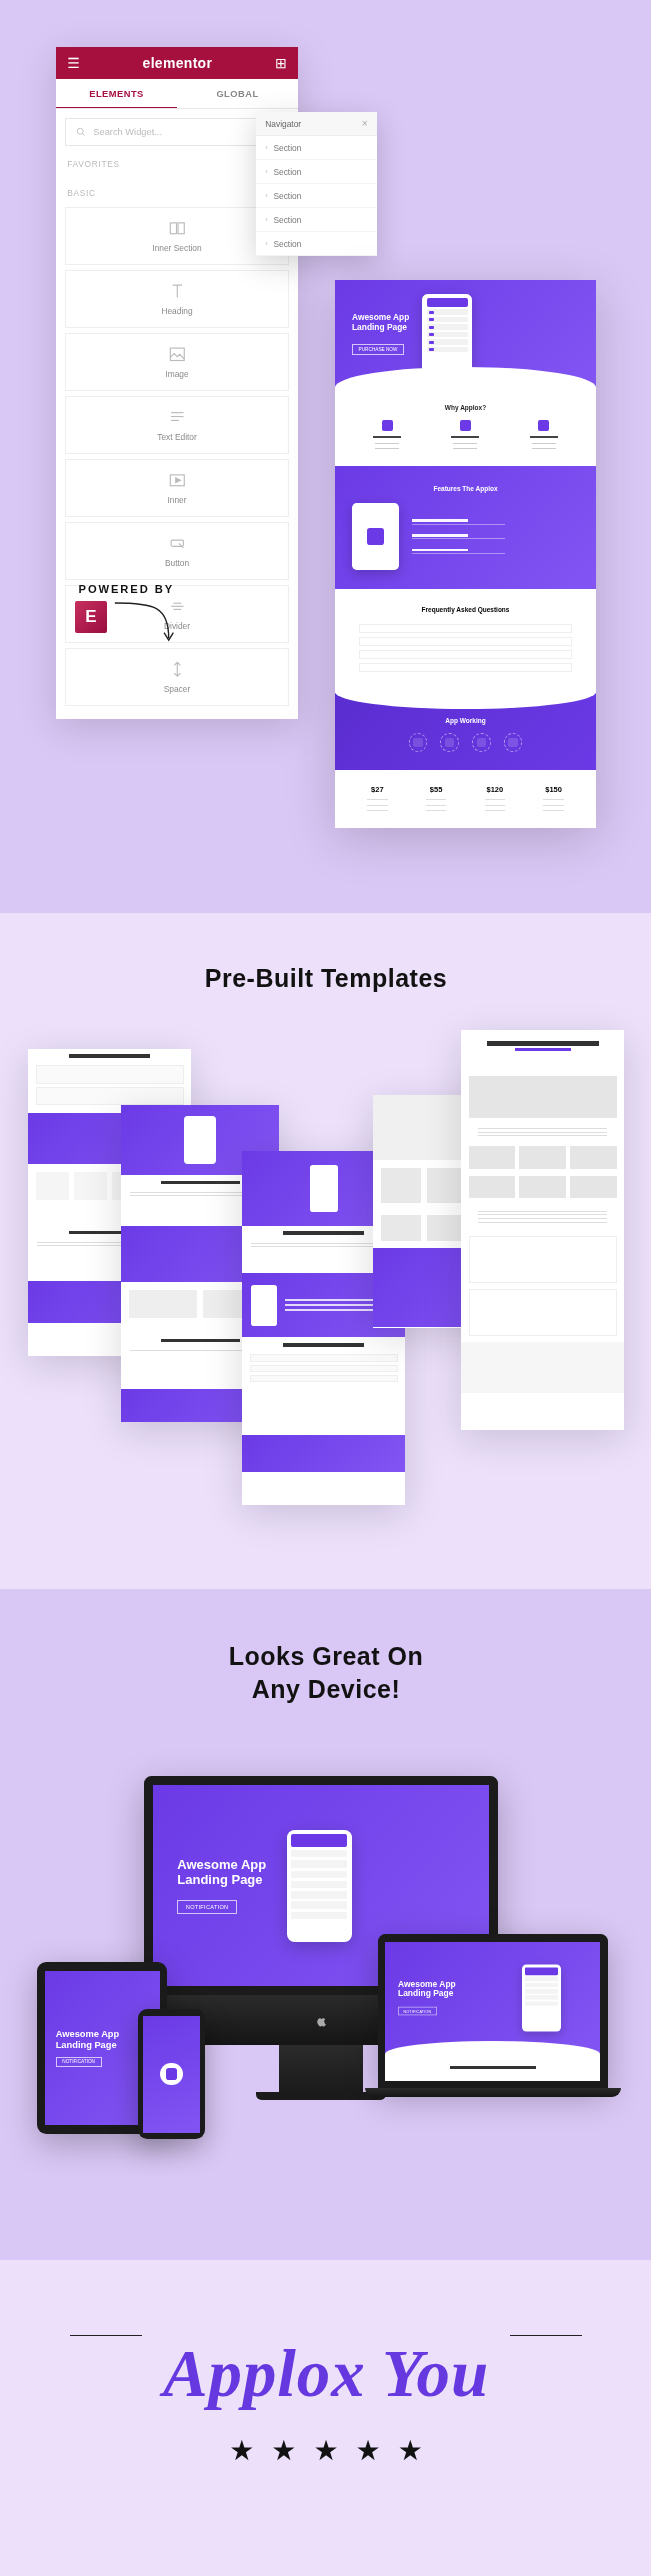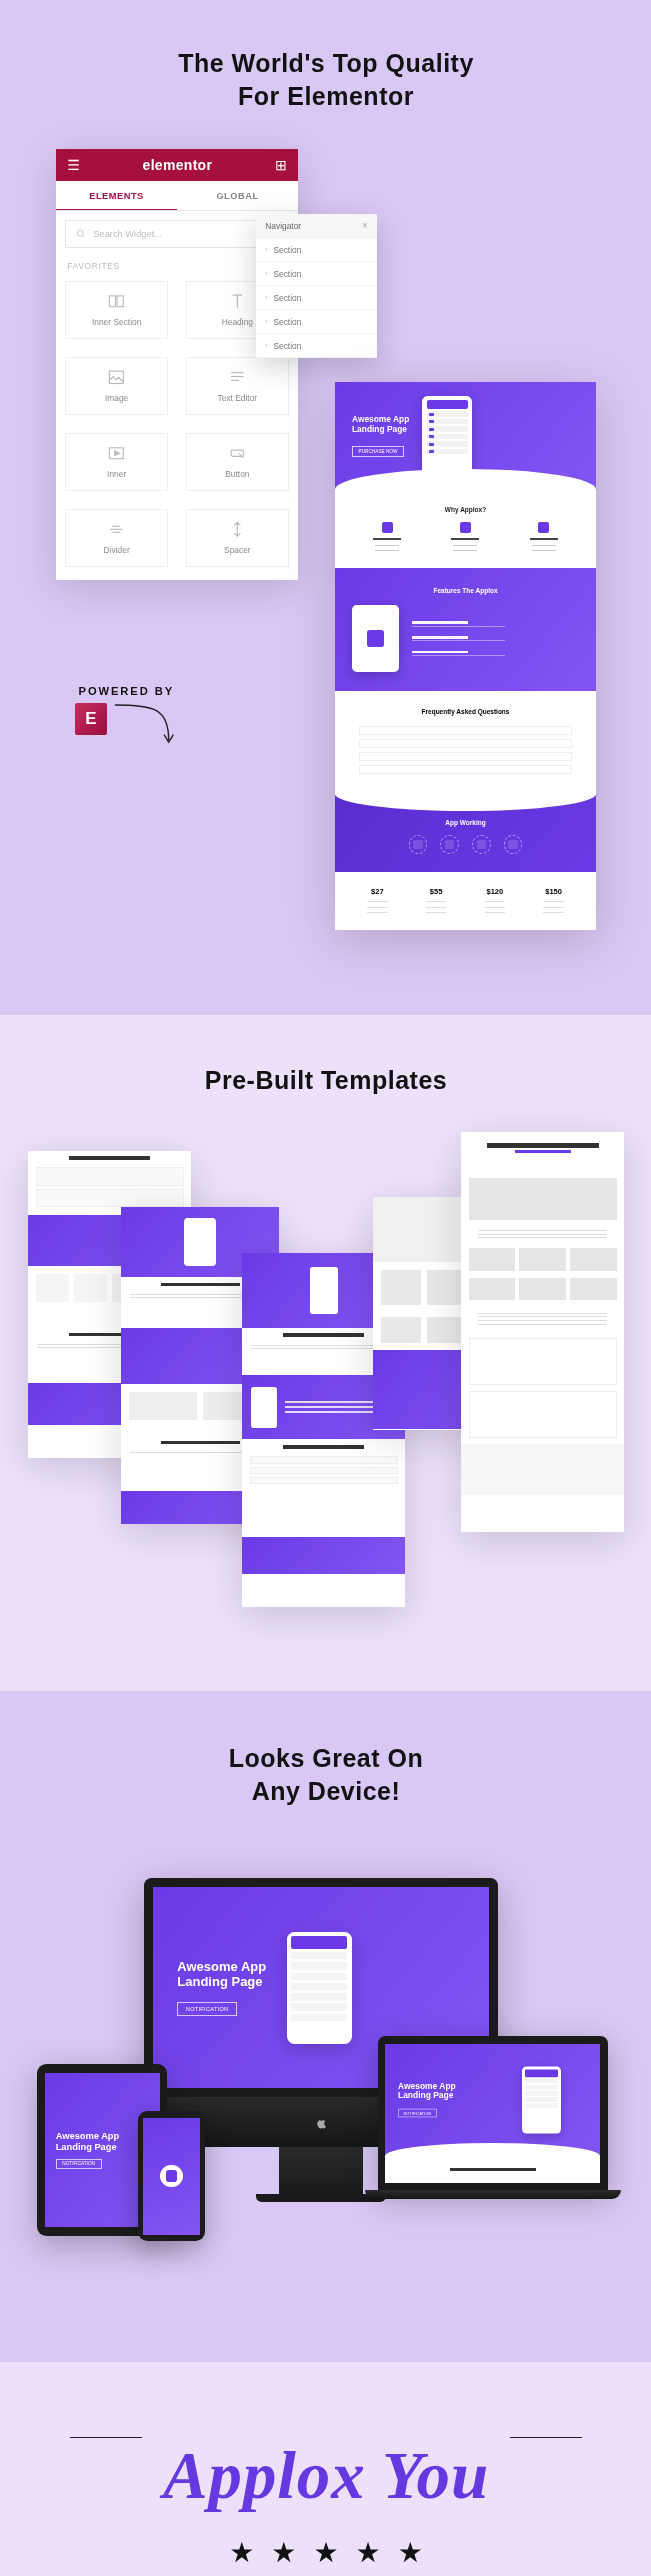--- a/index.html
+++ b/index.html
@@ -15,21 +15,21 @@
 .panel-top{background:#a5103f;height:32px;display:flex;align-items:center;justify-content:space-between;padding:0 11.2px}
 .panel-top .ham,.panel-top .grid{color:#fff;font-size:14px;line-height:1}
 .panel-brand{color:#fff;font-weight:700;font-size:14px;letter-spacing:0.3px}
 .panel-tabs{display:flex;background:#fff;height:30px;border-bottom:0.9px solid #e8e8e8}
 .panel-tab{flex:1;text-align:center;font-size:9.3px;font-weight:600;color:#888;line-height:30px;letter-spacing:0.5px}
 .panel-tab.active{color:#a5103f;border-bottom:1.9px solid #a5103f}
 .panel-search{display:flex;align-items:center;margin:9.3px 9.3px 0;border:0.9px solid #e6e6e6;height:28px;padding:0 9.3px;gap:7.5px}
 .panel-search svg{width:10.2px;height:10.2px;flex-shrink:0}
 .panel-search span{font-size:9.3px;color:#bbb}
 .panel-cat{font-size:8.4px;color:#b9b9b9;letter-spacing:0.7px;padding:13px 11.2px 5.6px;font-weight:500}
-.panel-grid{display:grid;grid-template-columns:1fr 1fr;gap:18px;padding:3.7px 9.3px 13px}
+.panel-grid{display:grid;grid-template-columns:1fr;gap:5px;padding:3.7px 9.3px 13px}
 .widget{border:0.9px solid #eee;height:58px;display:flex;flex-direction:column;align-items:center;justify-content:center;gap:5.6px;background:#fff}
 .widget svg{width:18.6px;height:18.6px}
 .widget-label{font-size:8.4px;color:#8a8a8a}
 
 
 .nav-pop{position:absolute;left:256px;top:65px;width:121px;background:#fff;box-shadow:0 7.5px 28px rgba(0,0,0,.18)}
 .nav-pop-head{display:flex;align-items:center;justify-content:space-between;background:#f7f7f7;height:24px;padding:0 9.3px;border-bottom:0.9px solid #eee}
 .nav-pop-head span{font-size:8.4px;color:#666}
 .nav-pop-head .x{font-size:10.2px;color:#aaa}
 .nav-row{display:flex;align-items:center;gap:5.6px;height:24px;padding:0 9.3px;font-size:8.4px;color:#777;border-bottom:0.9px solid #f4f4f4}
@@ -152,43 +152,41 @@
 .sec4::before{content:"";position:absolute;left:0;right:0;top:75px;height:0.9px;background:#222;margin:0 70px}
 .ty{font-family:Georgia,'Times New Roman',serif;font-style:italic;font-weight:700;font-size:67px;color:#6638e0;background:#ece0fb;display:inline-block;padding:0 20.5px;position:relative;letter-spacing:0.9px}
 .sub{font-size:17px;font-weight:800;letter-spacing:3.7px;margin-top:17px;color:#121212}
 .stars{display:flex;justify-content:center;gap:17px;margin:22.4px 0 18.6px}
 .star{font-size:28px;color:#121212}
 </style>
 </head>
 <body>
 
 <section class="sec1">
-  <h2 class="sec1-title">
-    <span>The World's Top Quality</span><br><span>For Elementor</span>
-  </h2>
   <div class="sec1-body">
 
     <div class="panel">
       <div class="panel-top">
         <span class="ham">☰</span>
         <span class="panel-brand">elementor</span>
         <span class="grid">⊞</span>
       </div>
       <div class="panel-tabs">
         <div class="panel-tab active">ELEMENTS</div>
         <div class="panel-tab">GLOBAL</div>
       </div>
       <div class="panel-search">
         <svg viewBox="0 0 24 24" fill="none" stroke="#bbb" stroke-width="2">
             <circle cx="10" cy="10" r="7"></circle>
             <line x1="20" y1="20" x2="15" y2="15"></line>
           </svg>
         <span>Search Widget...</span>
       </div>
       <div class="panel-cat">FAVORITES</div>
+      <div class="panel-cat">BASIC</div>
       <div class="panel-grid">
         <div class="widget">
             <svg viewBox="0 0 24 24" fill="none" stroke="#bbb" stroke-width="1.5">
               <rect x="3" y="5" width="8" height="14"></rect>
               <rect x="13" y="5" width="8" height="14"></rect>
             </svg>
             <span class="widget-label">Inner Section</span>
           </div>
         <div class="widget">
             <svg viewBox="0 0 24 24" fill="none" stroke="#bbb" stroke-width="1.5">

